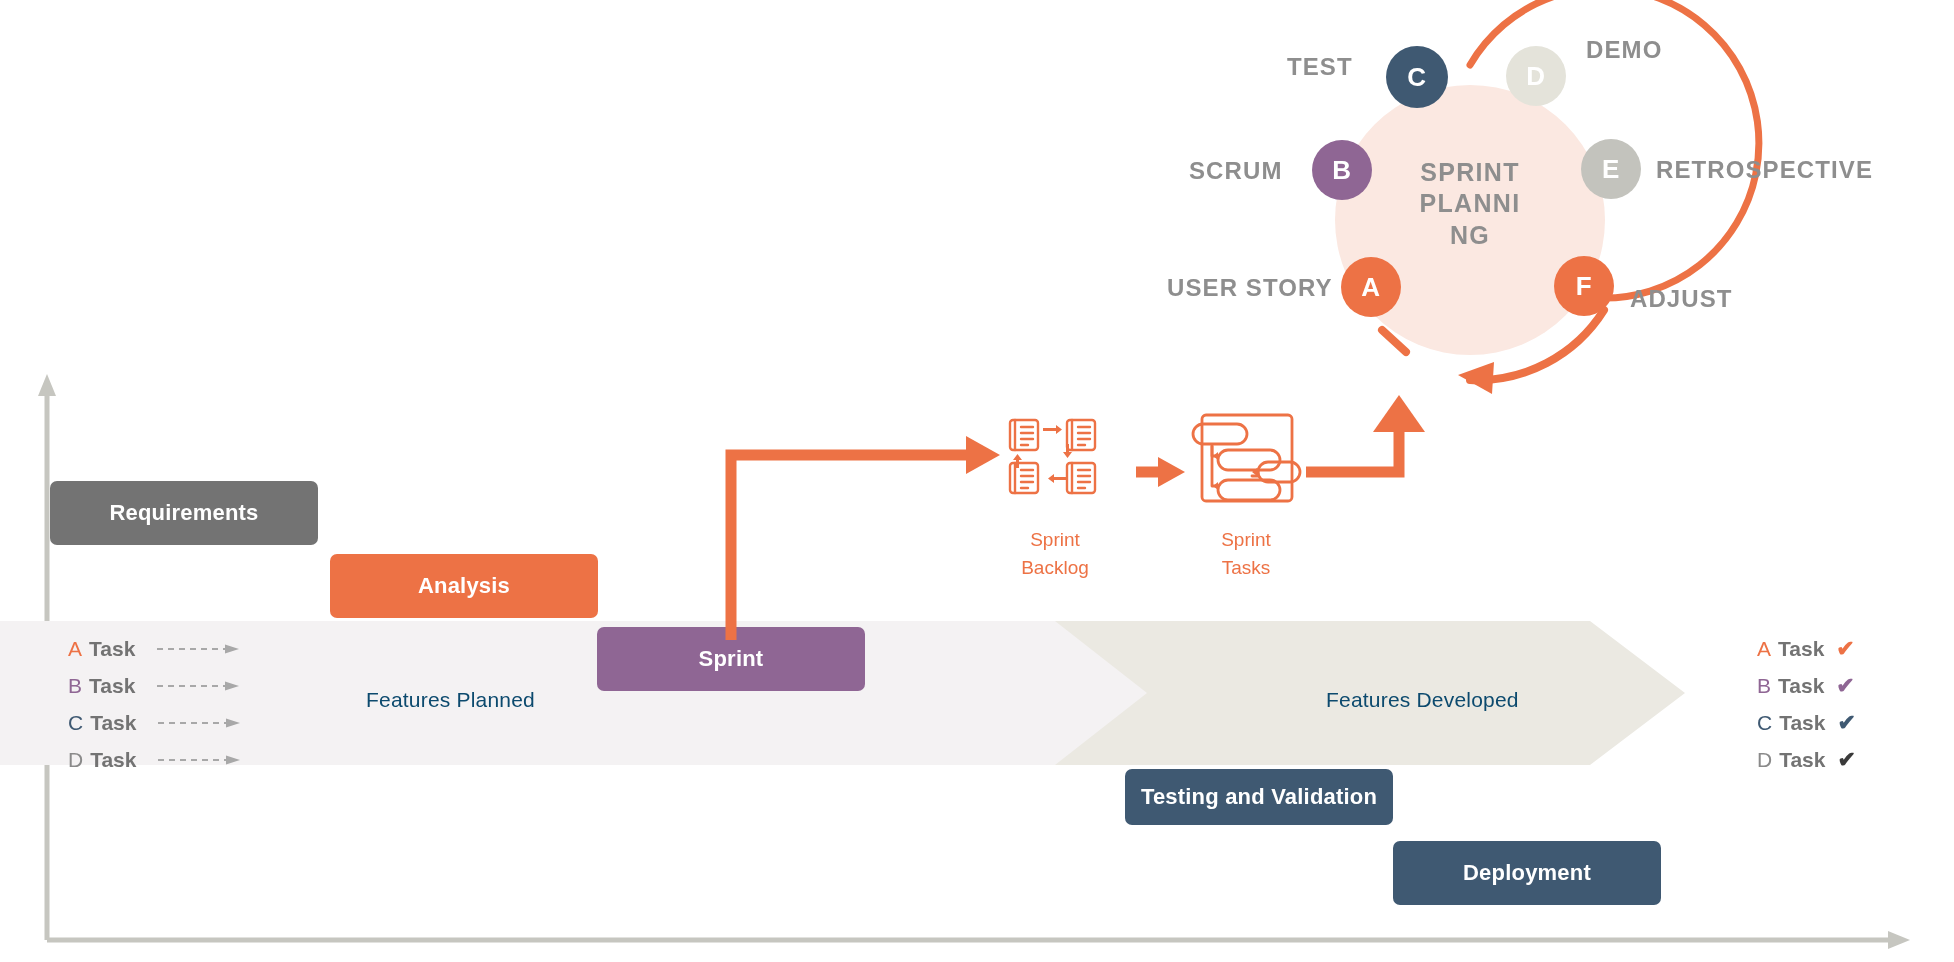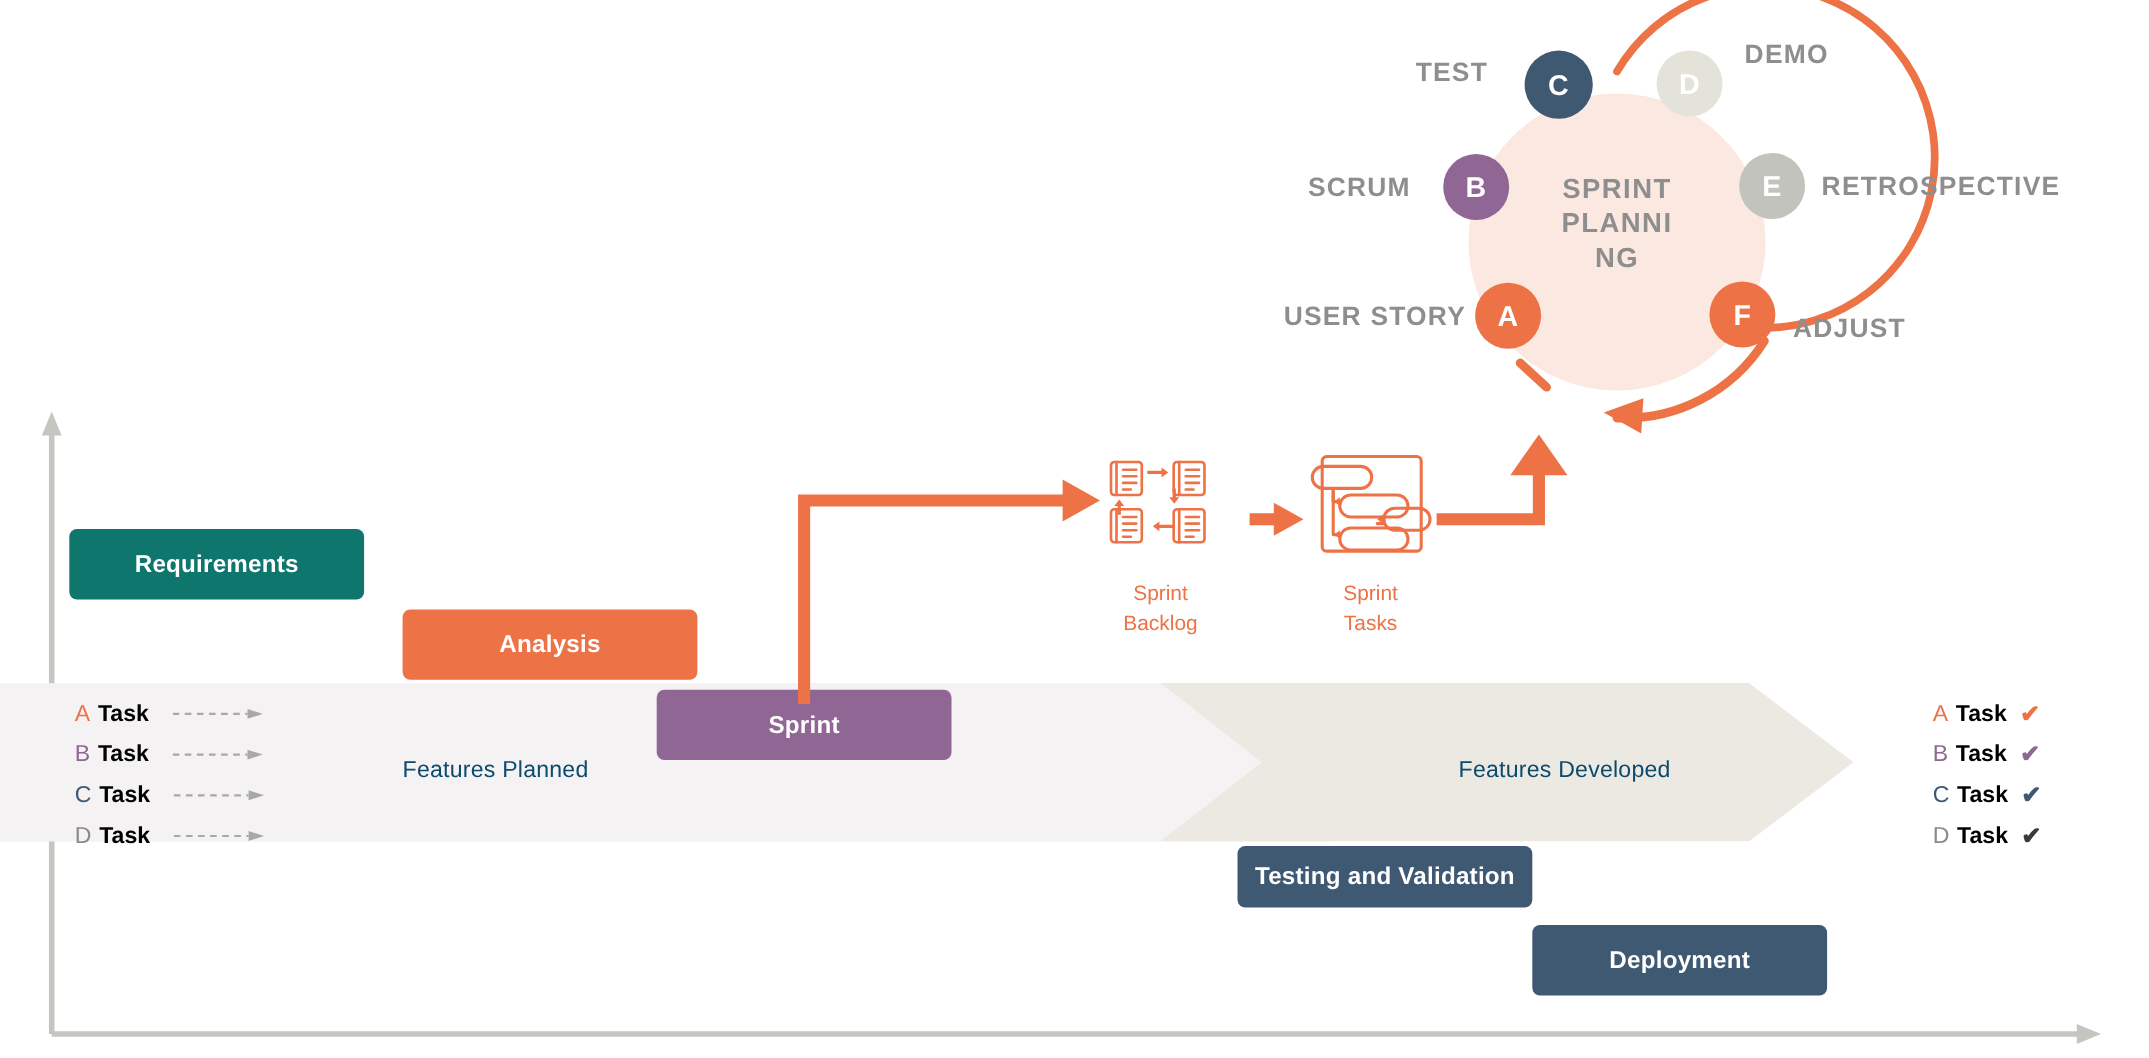--- a/index.html
+++ b/index.html
@@ -30,21 +30,21 @@
   .bar{
     position:absolute;border-radius:7px;display:flex;align-items:center;
     justify-content:center;text-align:center;color:#ffffff;
     font-size:22px;font-weight:bold;line-height:1.25;letter-spacing:.2px;
   }
 
   
   .task-list{position:absolute;}
   .task-row{display:flex;align-items:center;height:37px;white-space:nowrap;}
   .task-letter{font-size:21px;font-weight:400;margin-right:7px;}
-  .task-word{font-size:21px;font-weight:bold;color:#000000;}
+  .task-word{font-size:21px;font-weight:bold;color:#737373;}
   .dashline{margin-left:22px;display:inline-flex;align-items:center;}
   .chk{margin-left:12px;font-size:22px;font-weight:bold;line-height:1;}
 
   
   .icon-caption{
     position:absolute;text-align:center;color:#ED7245;font-size:19px;
     line-height:1.45;font-weight:400;width:160px;
   }
 
   
@@ -79,25 +79,25 @@
 
   <div class="band-planned"></div>
 
   <svg class="band-developed" viewBox="0 0 630 144" preserveAspectRatio="none">
     <path d="M0,0 L535,0 L630,72 L535,144 L0,144 L92,72 Z" fill="#EBE9E2"></path>
   </svg>
 
   <div class="band-label" id="label-planned">Features Planned</div>
   <div class="band-label" id="label-developed">Features Developed</div>
 
-  <div class="bar" style="left:63px;top:481px;width:268px;height:64px;background:#0f766e;">
+  <div class="bar" style="left:50px;top:481px;width:268px;height:64px;background:#737373;">
     <span>Requirements</span>
   </div>
 
-  <div class="bar" style="left:330px;top:554px;width:268px;height:64px;background:#ED7245;margin-left:36px;">
+  <div class="bar" style="left:330px;top:554px;width:268px;height:64px;background:#ED7245;">
     <span>Analysis</span>
   </div>
 
   <div class="bar" style="left:597px;top:627px;width:268px;height:64px;background:#8F6694;">
     <span>Sprint</span>
   </div>
 
 
   <div class="bar" style="left:1125px;top:769px;width:268px;height:56px;background:#3F5972;">
     <span>Testing and Validation</span>

